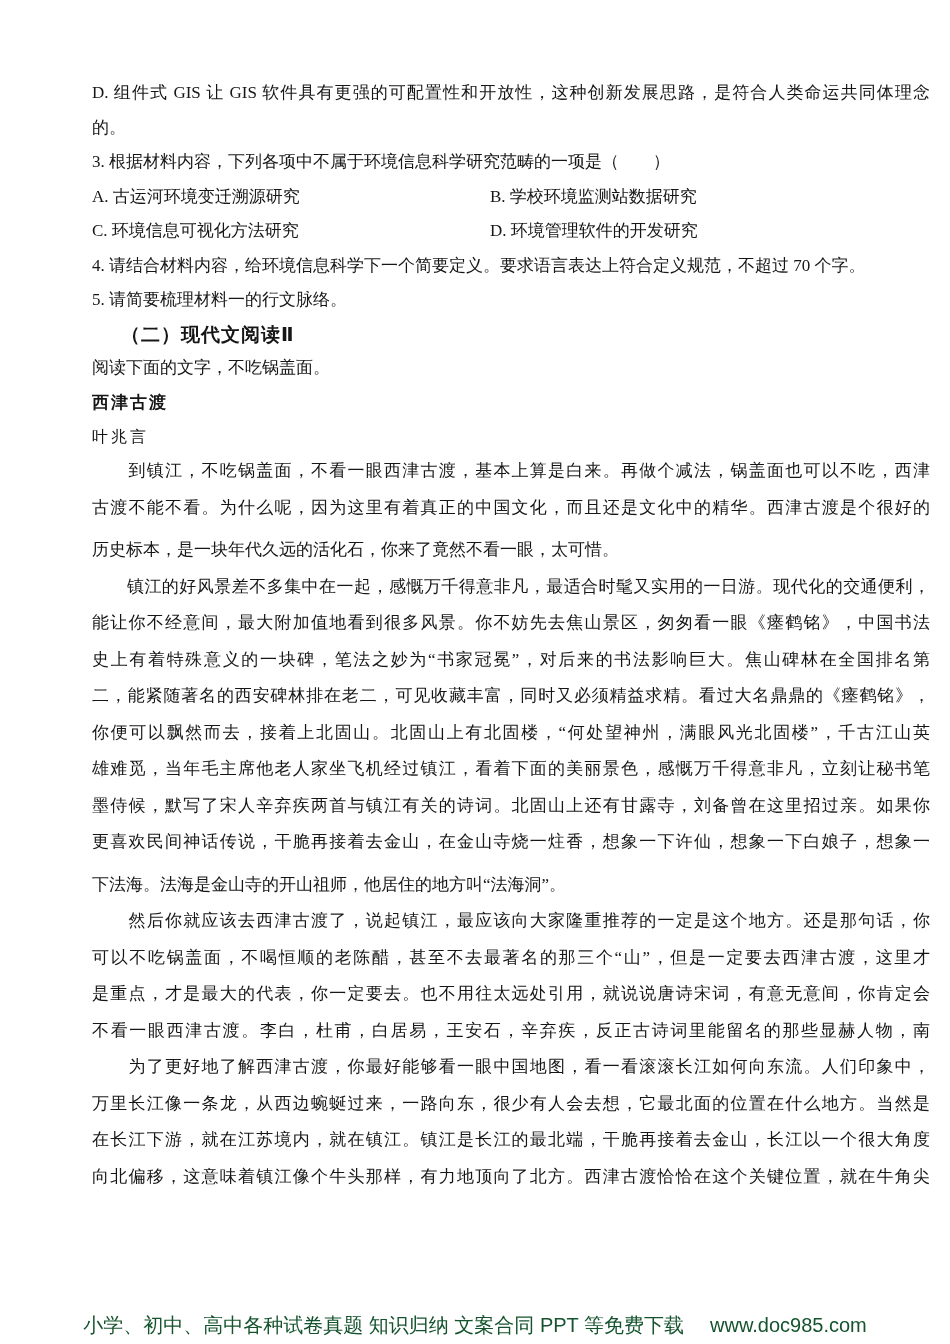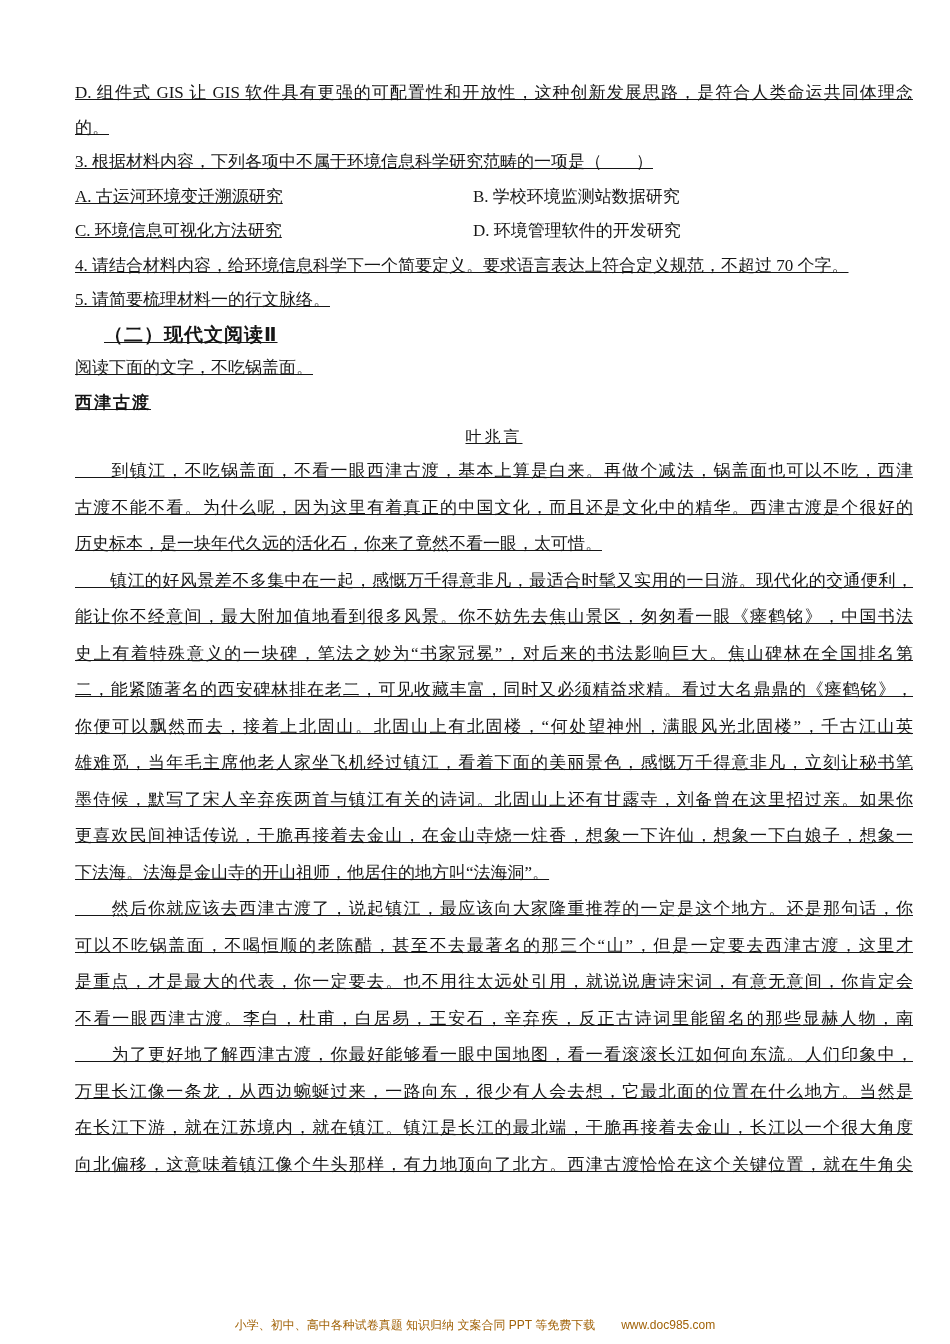--- a/index.html
+++ b/index.html
@@ -8,23 +8,22 @@
     width: 950px;
     height: 1344px;
     background: #ffffff;
     color: #161616;
     font-family: "Liberation Serif", "DejaVu Serif", serif;
     overflow: hidden;
   }
   .content {
     position: absolute;
     top: 76px;
-    left: 75px;
+    left: 92px;
     width: 838px;
-    text-decoration: underline;
   }
   
   .qline {
     font-size: 17px;
     line-height: 34.5px;
     white-space: nowrap;
   }
   .qline.full {
     white-space: normal;
     text-align: justify;
@@ -53,41 +52,41 @@
   .essay-title {
     font-size: 17px;
     font-weight: bold;
     line-height: 36px;
     text-align: left;
     letter-spacing: 2px;
   }
   .essay-author {
     font-size: 16px;
     line-height: 32px;
-    text-align: center;
     letter-spacing: 3px;
   }
   
   .bline {
     font-size: 17px;
     line-height: 36.5px;
     text-align: justify;
     text-align-last: justify;
   }
   .bline.end {
     text-align-last: left;
+    margin-top: 6px;
   }
   .footer {
     position: absolute;
     top: 1314px;
     left: 0;
     width: 950px;
     text-align: center;
-    font-size: 12px;
-    color: #a16207;
+    font-size: 20px;
+    color: #14532d;
     font-family: "Liberation Sans", "DejaVu Sans", sans-serif;
     line-height: 22px;
   }
   .footer-gap { display: inline-block; width: 26px; }
 </style>
 </head>
 <body>
 
 <div class="page">
   <div class="content">

